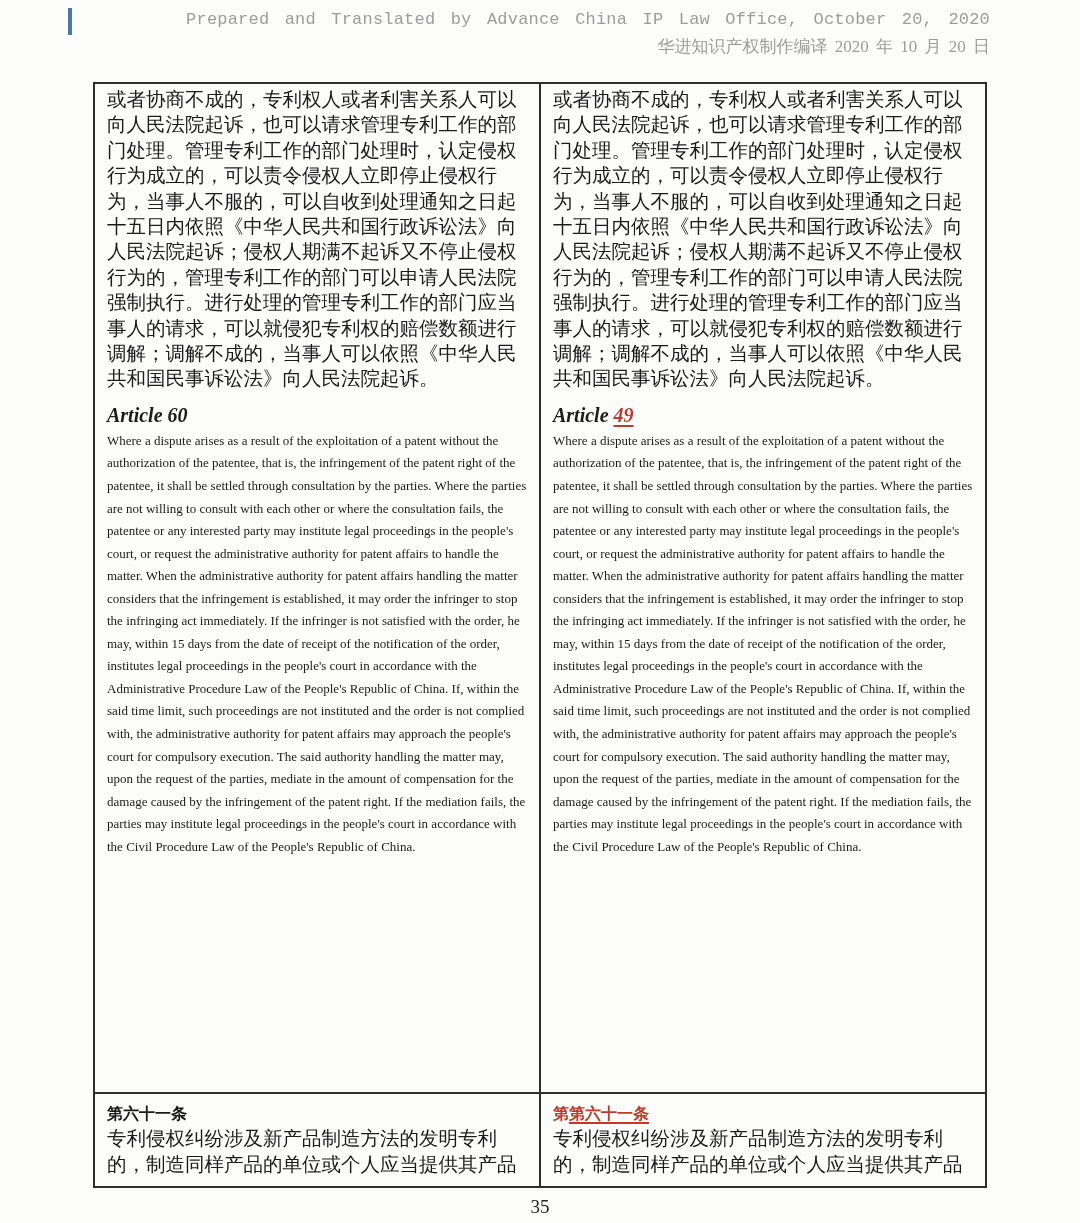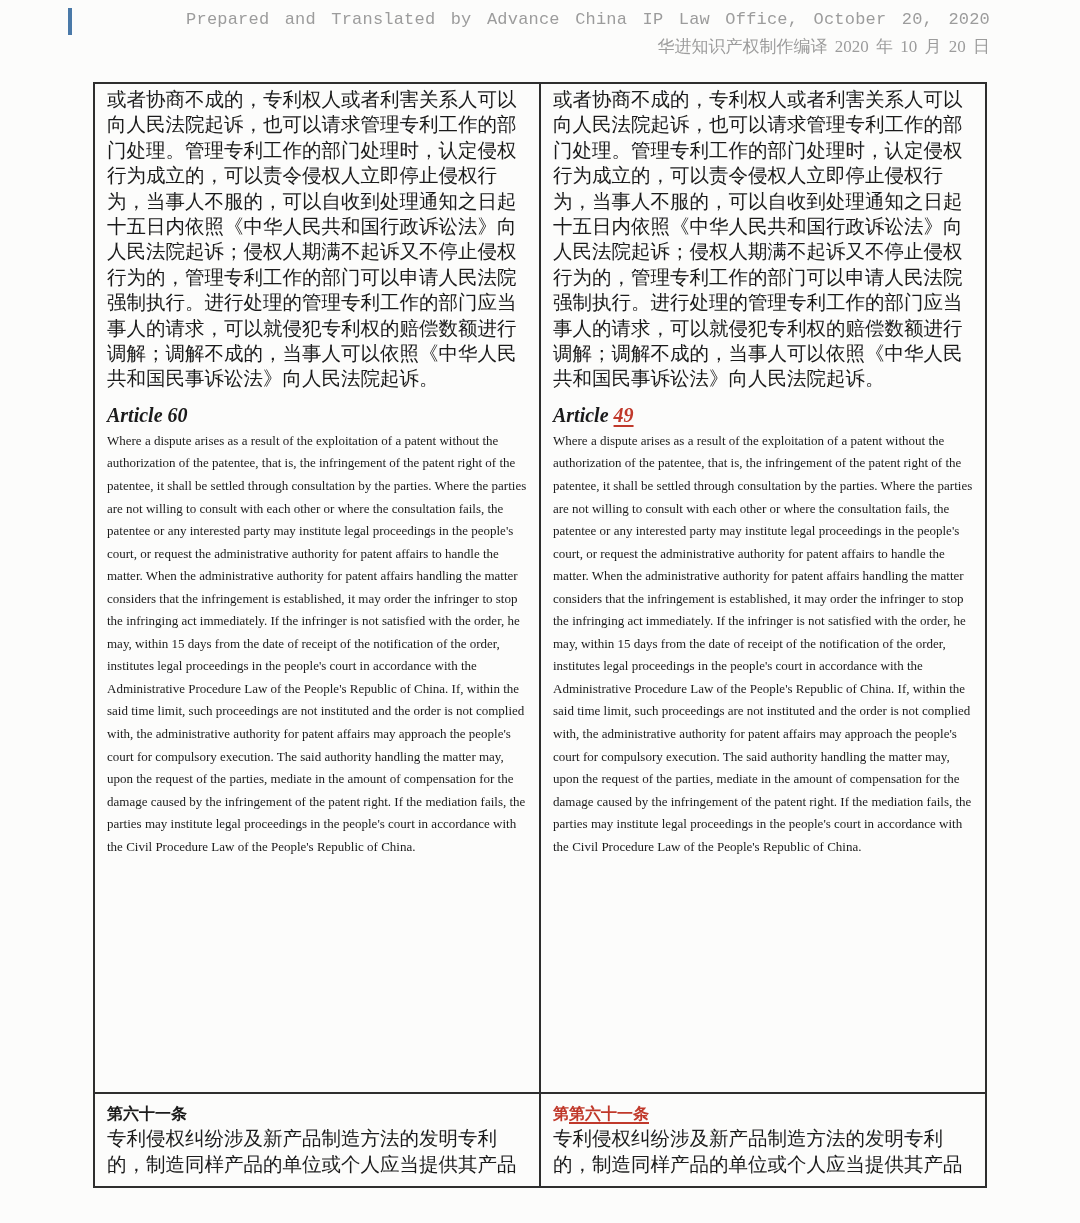--- a/index.html
+++ b/index.html
@@ -109,14 +109,15 @@
         <div class="clause-zh">专利侵权纠纷涉及新产品制造方法的发明专利的，制造同样产品的单位或个人应当提供其产品</div>
       </td>
       <td>
         <div class="clause-h red"><span>第</span><span class="u-red">第六十一条</span></div>
         <div class="clause-zh">专利侵权纠纷涉及新产品制造方法的发明专利的，制造同样产品的单位或个人应当提供其产品</div>
       </td>
     </tr>
   </tbody>
     </table>
 
+  <div class="footer">35</div>
 
 </div>
 
 </body></html>

